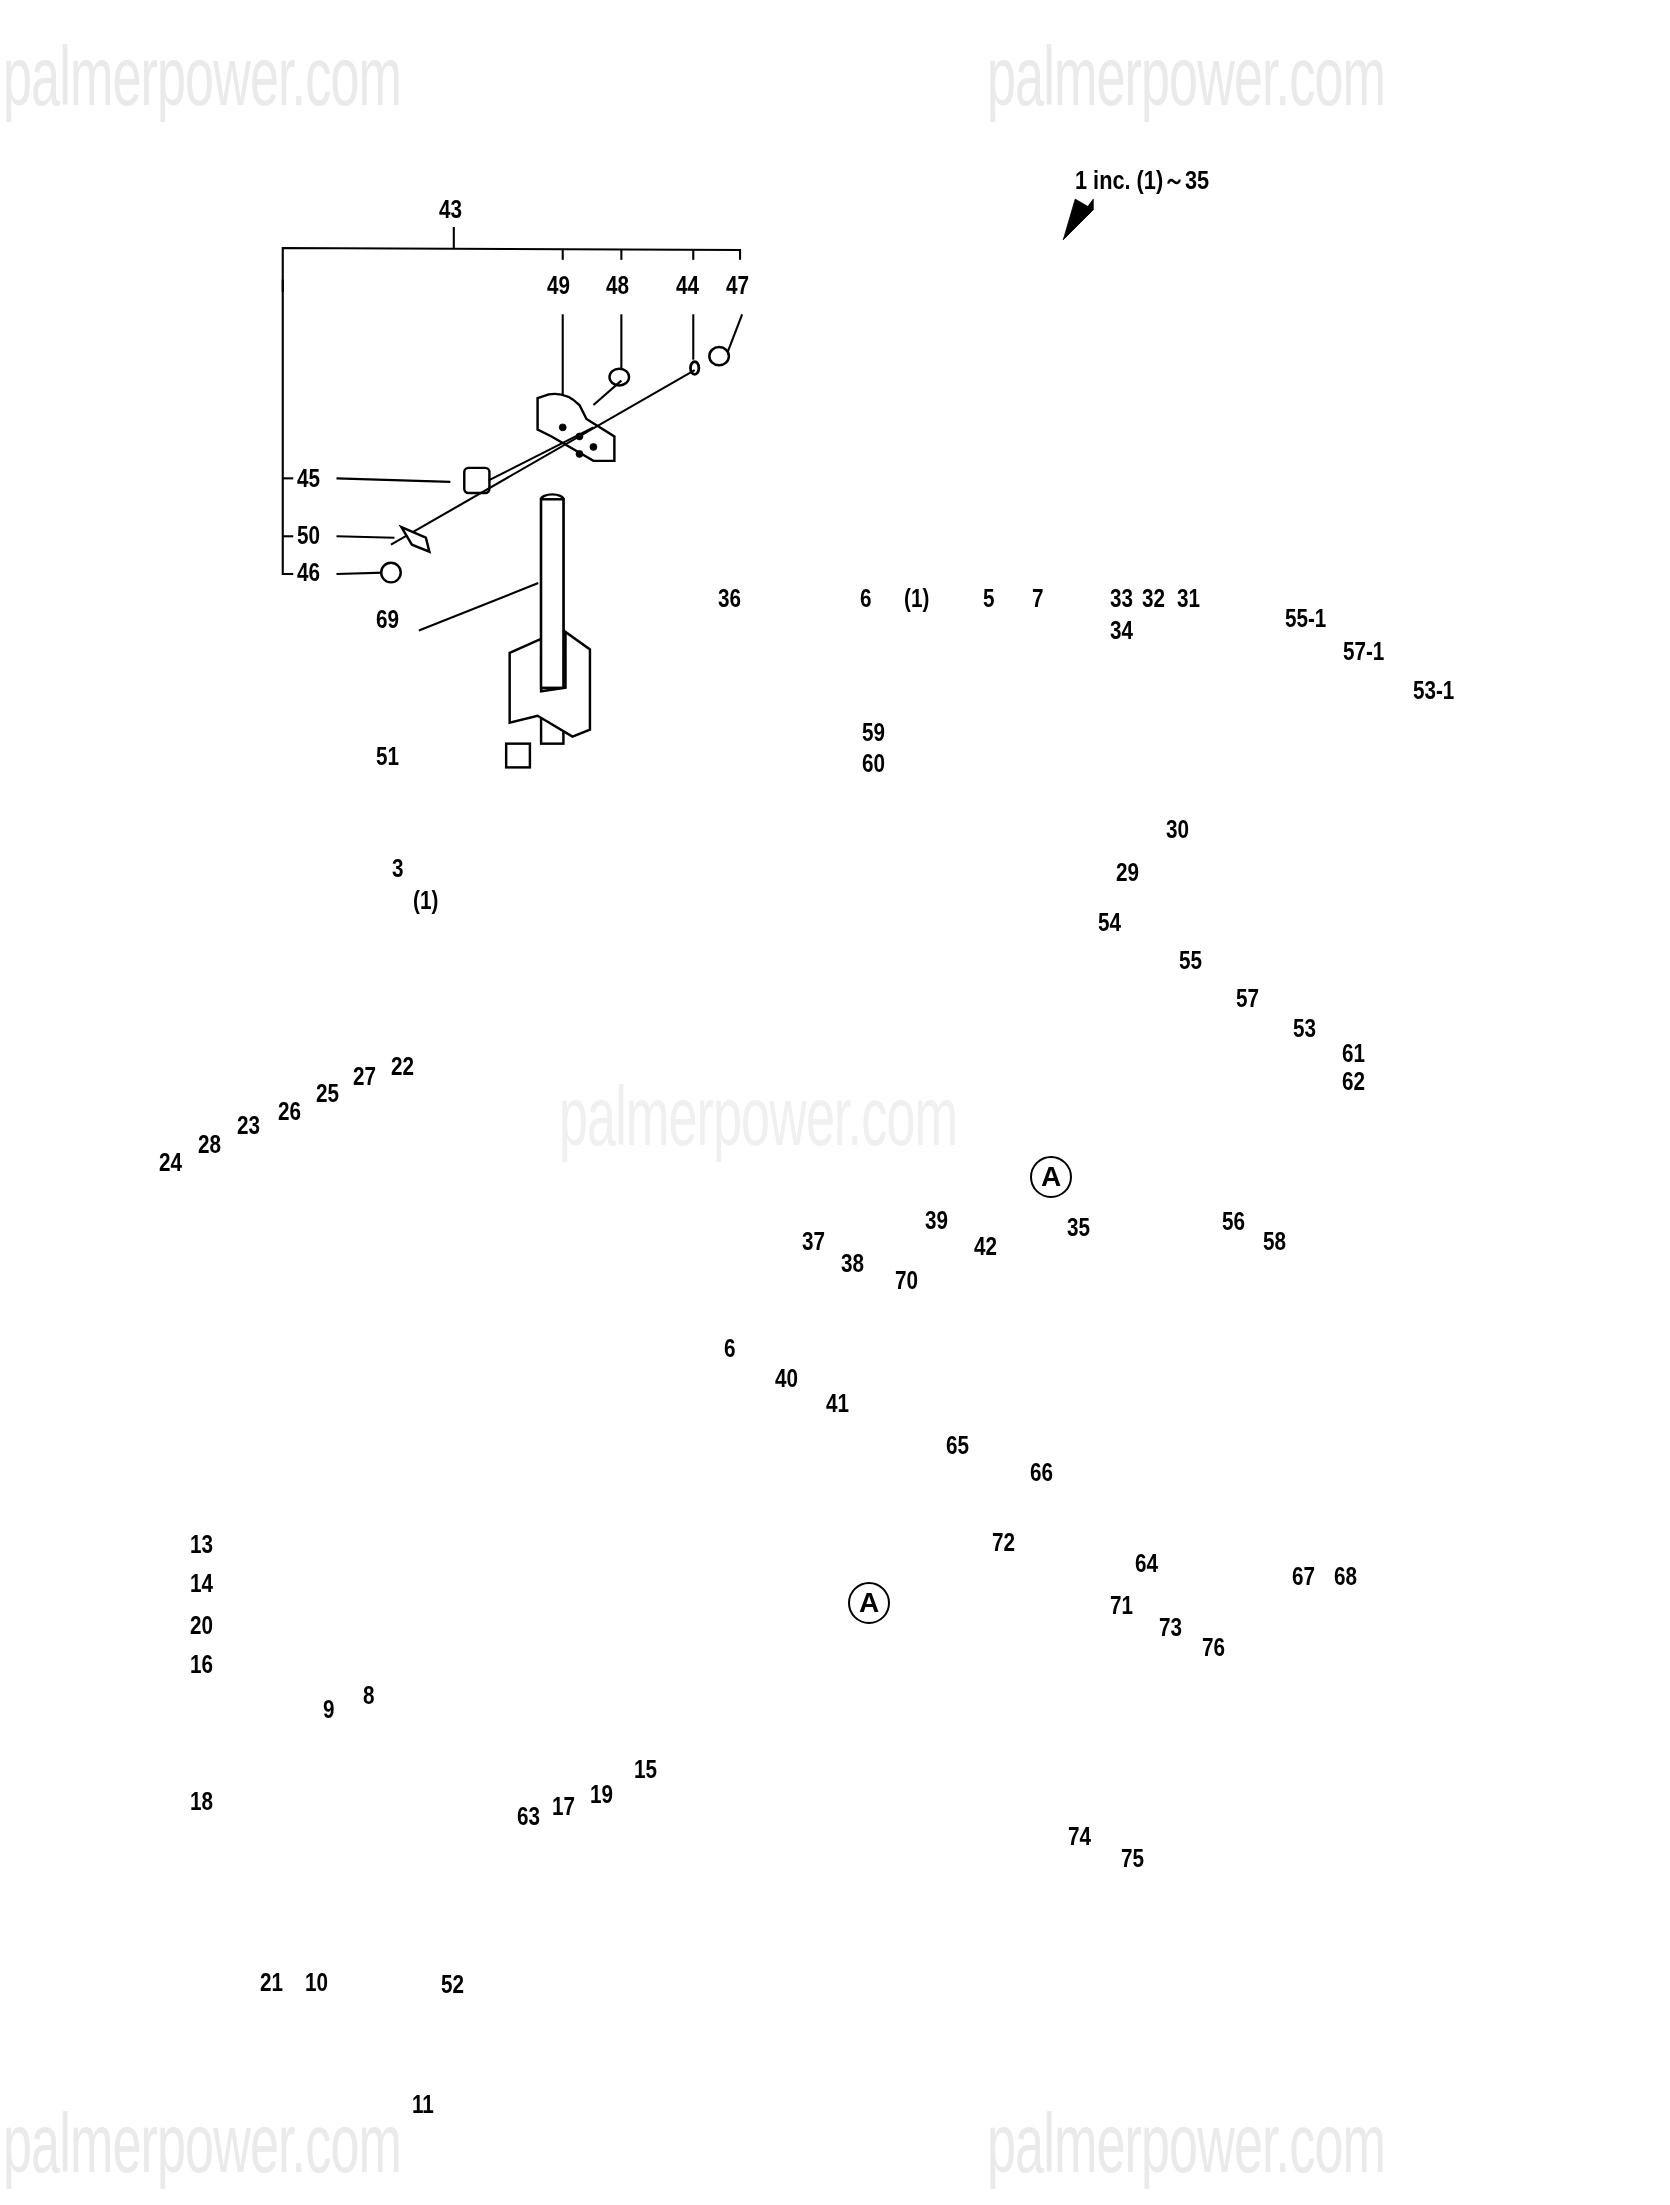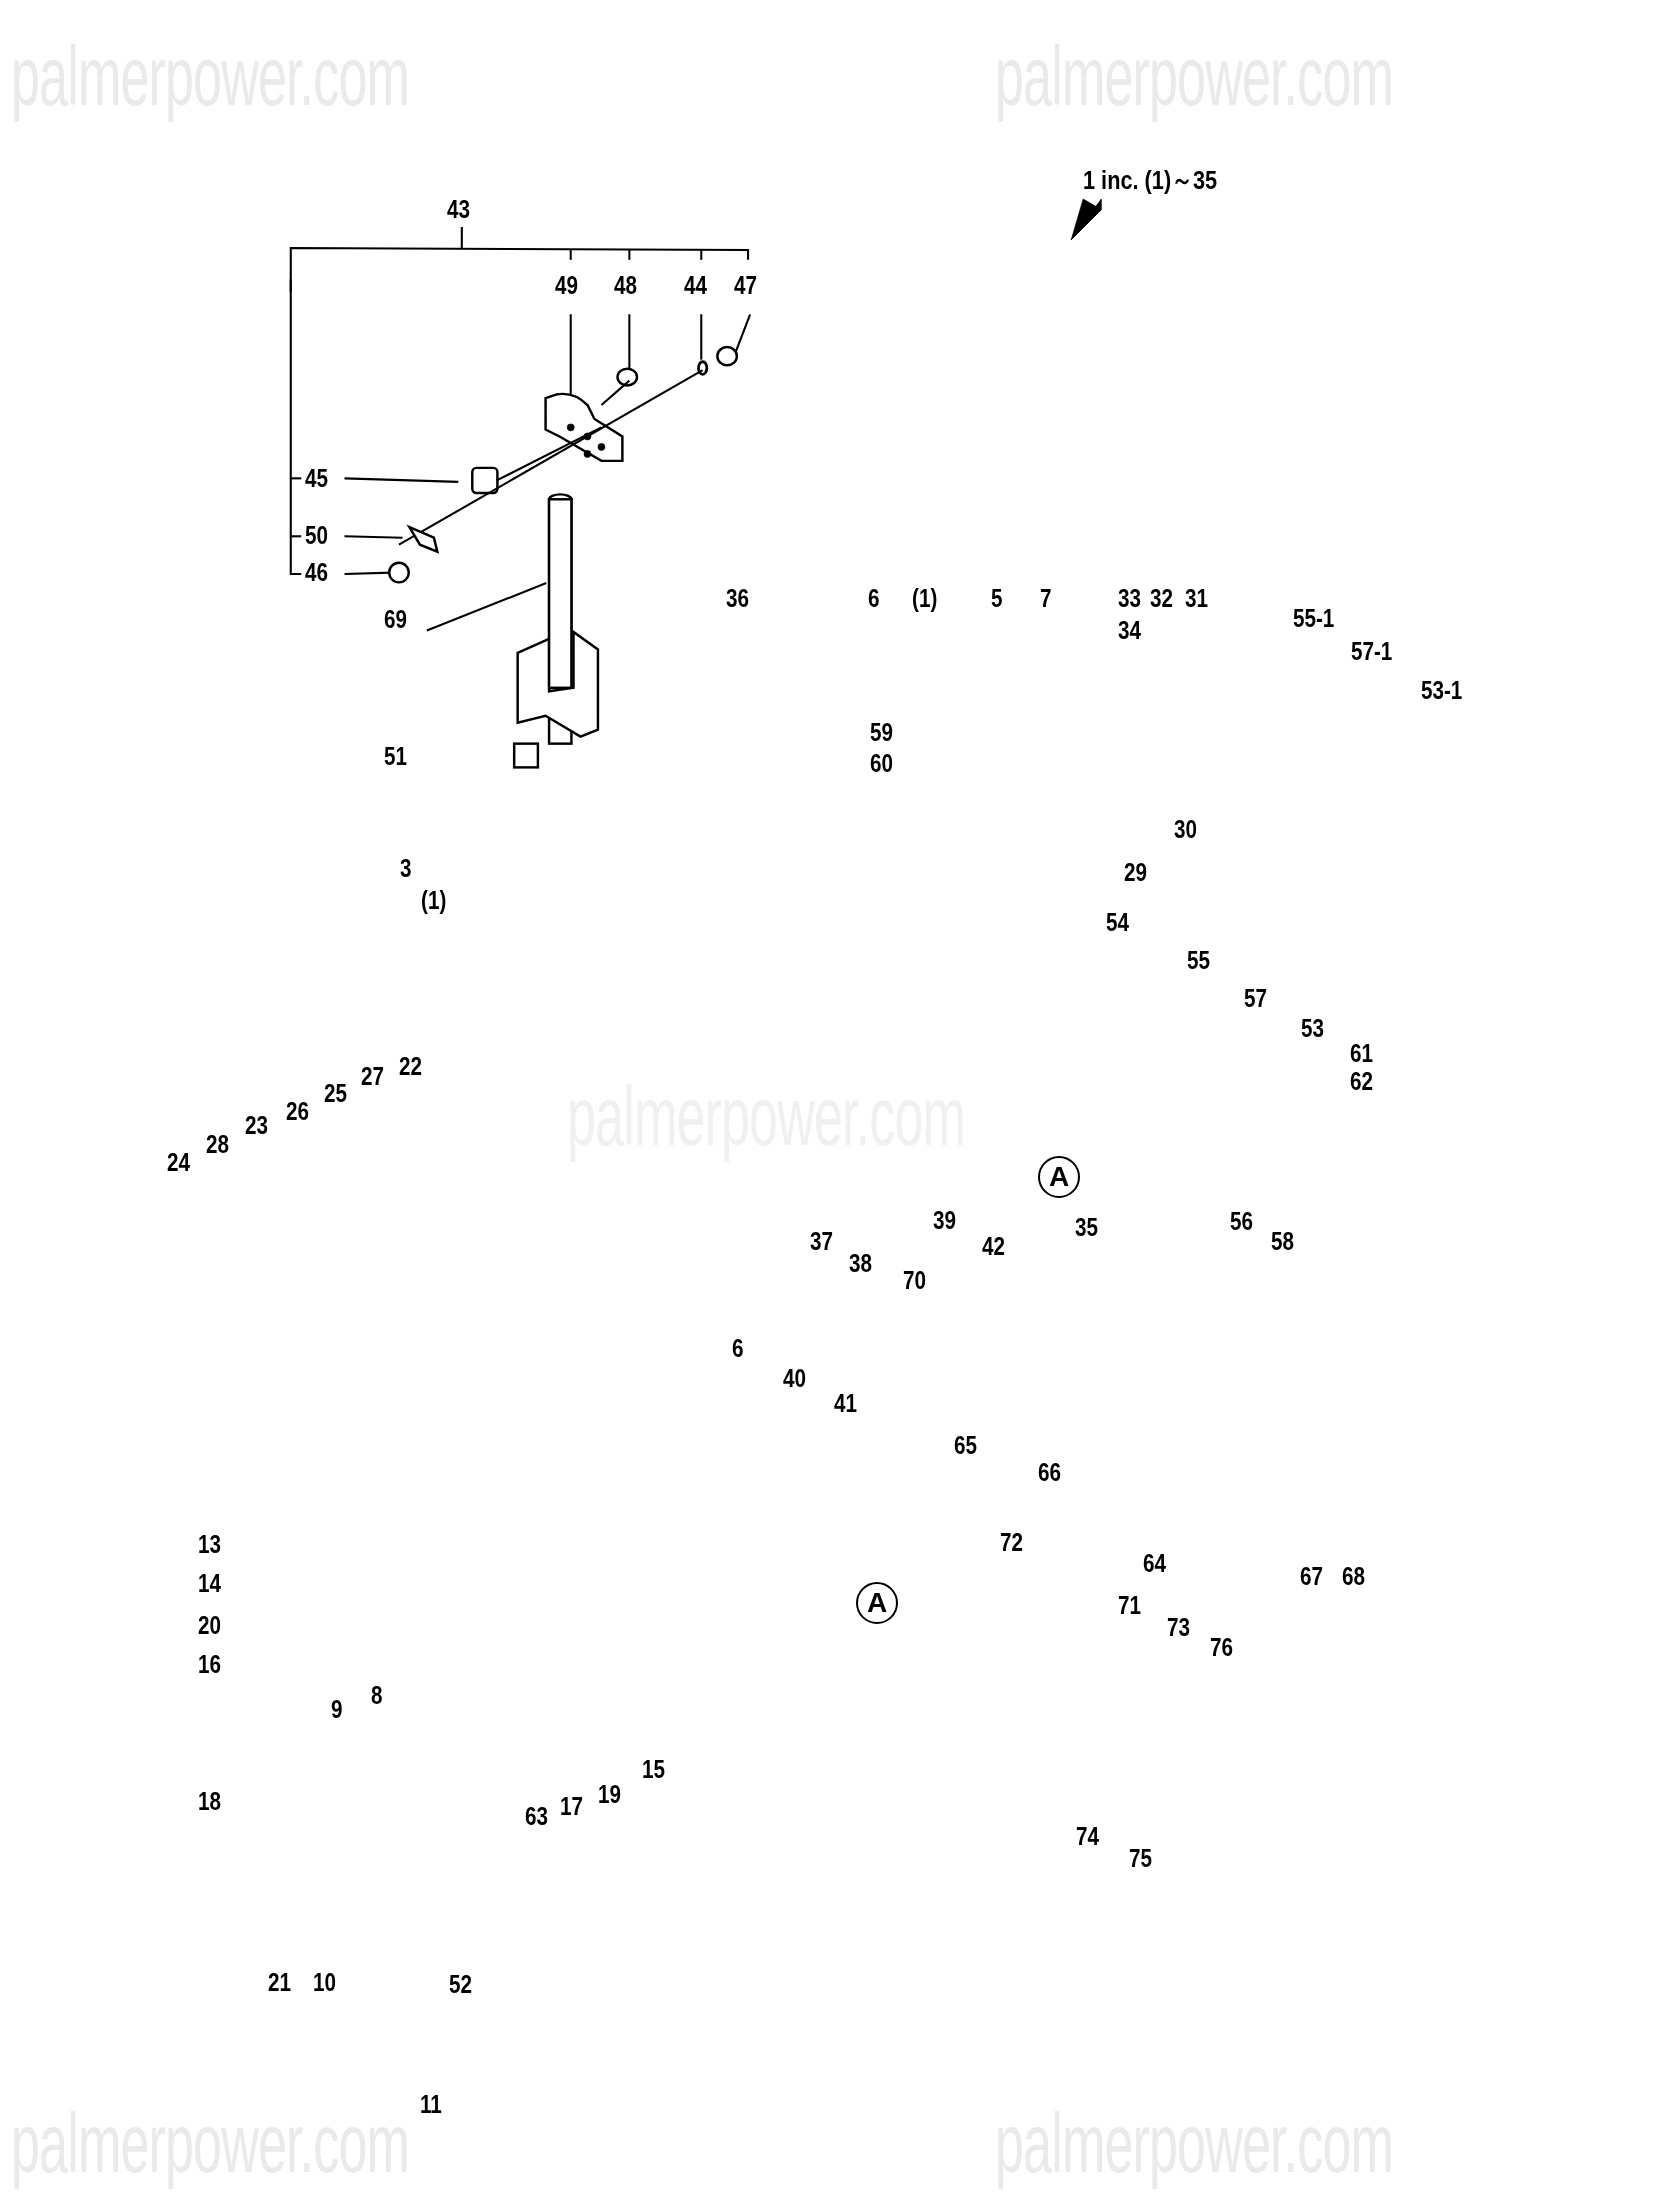--- a/index.html
+++ b/index.html
@@ -1,18 +1,18 @@
 <!DOCTYPE html>
 <html style="font-size:11.2px"><head>
 <meta charset="utf-8">
 <style>
   html, body { margin:0; padding:0; background:#ffffff; }
   body { width:1670px; height:2205px; position:relative; overflow:hidden;
          font-family:"Liberation Sans", sans-serif; }
-  #canvas { position:absolute; left:8px; top:0; width:1438px; height:2205px; }
+  #canvas { position:absolute; left:0; top:0; width:1438px; height:2205px; }
   .watermark { position:absolute; font-family:"Liberation Sans", sans-serif;
                font-size:84px; color:#eaeaea; letter-spacing:-1.4px;
                transform:scaleX(0.62); transform-origin:left top; white-space:nowrap; }
   .lbl { position:absolute; font-family:"Liberation Sans", sans-serif;
          font-size:26.5px; font-weight:bold; color:#000; white-space:nowrap;
          transform:scaleX(0.78); transform-origin:left top; line-height:1; }
   .note { position:absolute; font-family:"Liberation Sans", sans-serif;
           font-size:26.5px; font-weight:bold; color:#000; white-space:nowrap;
           transform:scaleX(0.82); transform-origin:left top; }
   .callout { position:absolute; width:42px; height:42px; border:2.1px solid #000; border-radius:50%;

